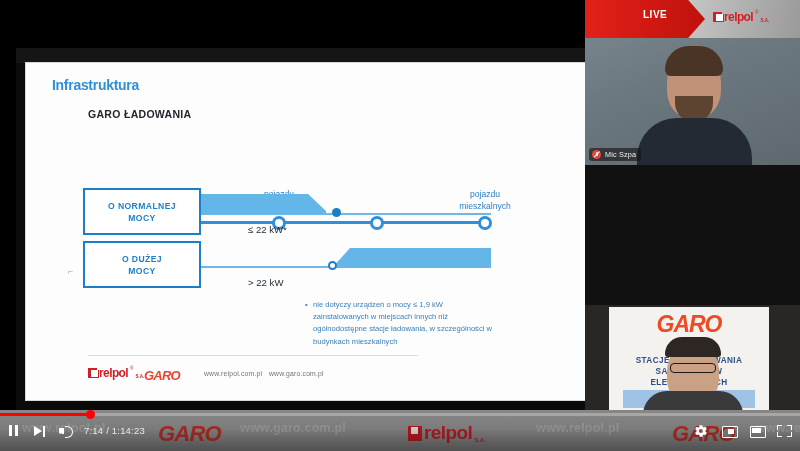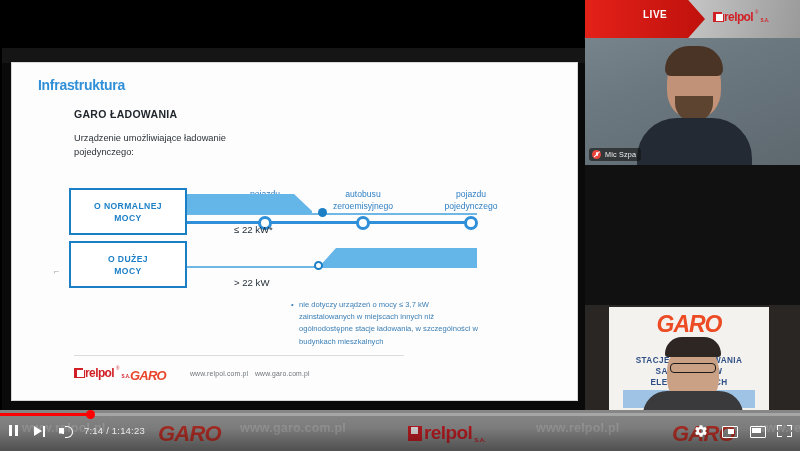--- a/index.html
+++ b/index.html
@@ -5,21 +5,21 @@
   * { box-sizing: border-box; margin: 0; padding: 0; }
   html, body {
     width: 800px; height: 451px;
     background: #000;
     font-family: "Liberation Sans", sans-serif;
     overflow: hidden;
   }
   #app { position: relative; width: 800px; height: 451px; background: #000; }
 
   
-  #stage { position: absolute; left: 2px; top: 0; width: 585px; height: 410px; background: #0a0a0a; overflow: hidden; }
+  #stage { position: absolute; left: 16px; top: 0; width: 585px; height: 410px; background: #0a0a0a; overflow: hidden; }
   #slide {
     position: absolute; left: 10px; top: 63px; width: 565px; height: 337px;
     background: #fdfdfd;
     box-shadow: 0 0 0 1px #d8d8d8;
     overflow: hidden;
   }
   .slide-title {
     position: absolute; left: 26px; top: 13px;
     font-size: 15.5px; font-weight: 700; color: #2f8fd8;
     letter-spacing: -0.3px;
@@ -269,39 +269,34 @@
 
   <div id="stage">
     <div class="topstrip">
         <div class="edge"></div>
       </div>
 
     <div id="slide">
 
       <div class="slide-title">Infrastruktura</div>
       <div class="heading">GARO ŁADOWANIA</div>
-      <div class="lead">Urządzenie umożliwiające ładowanie pojedynczego:</div>
       <div class="cursor-mark">⌐</div>
 
       <div class="tl-line"></div>
       <div class="tl-node n1"></div>
       <div class="tl-node n2"></div>
       <div class="tl-node n3"></div>
 
       <div class="tl-label l1">
         <div>pojazdu</div>
         <div>elektrycznego</div>
       </div>
-      <div class="tl-label l2">
-        <div>autobusu</div>
-        <div>zeroemisyjnego</div>
-      </div>
       <div class="tl-label l3">
         <div>pojazdu</div>
-        <div>pojedynczego</div>
+        <div>mieszkalnych</div>
       </div>
 
       <div class="thin-line" style="left:170px; top:150px; width:295px;"></div>
       <svg class="band" style="left:170px; top:131px;" width="130" height="26" viewBox="0 0 130 26">
         <path d="M0,0 L112,0 L130,17 L130,20 L0,20 Z" fill="#64b5e8"></path>
       </svg>
       <div class="pbox b1">
         <span>O NORMALNEJ</span>
         <span>MOCY</span>
       </div>
@@ -314,21 +309,21 @@
       </svg>
       <div class="pbox b2">
         <span>O DUŻEJ</span>
         <span>MOCY</span>
       </div>
       <div class="dot-open" style="left:302px; top:198px;"></div>
       <div class="kw k2">&gt; 22 kW</div>
 
       <div class="footnote">
         <span class="bullet">•</span>
-        <span>nie dotyczy urządzeń o mocy ≤ 3,7 kW zainstalowanych w miejscach innych niż ogólnodostępne stacje ładowania, w szczególności w budynkach mieszkalnych</span>
+        <span>nie dotyczy urządzeń o mocy ≤ 1,9 kW zainstalowanych w miejscach innych niż ogólnodostępne stacje ładowania, w szczególności w budynkach mieszkalnych</span>
       </div>
 
       <div class="slide-rule"></div>
 
       <div class="sf sf-relpol relpol-logo">
         <span class="relpol-mark"></span>
         <span class="relpol-word">relpol</span>
         <span class="relpol-reg">®</span>
         <span class="relpol-sa">S.A.</span>
       </div>

